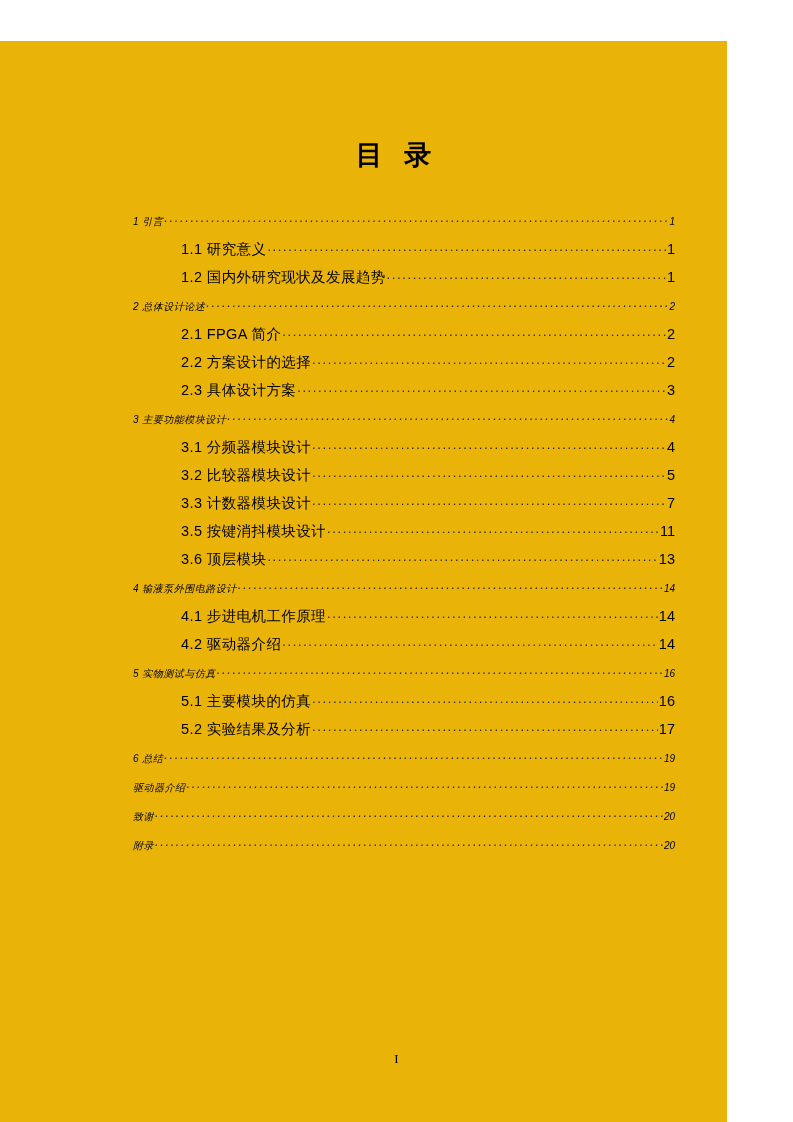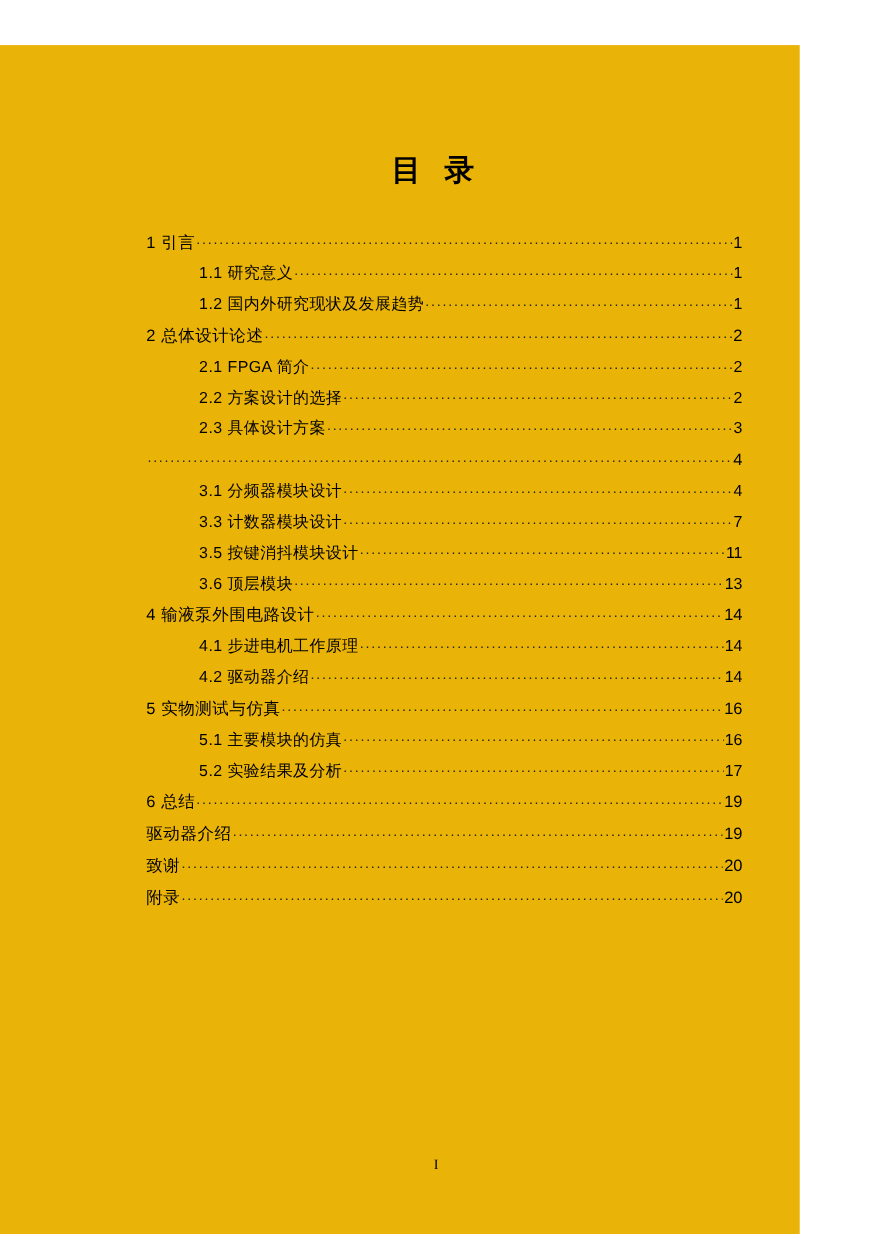--- a/index.html
+++ b/index.html
@@ -53,24 +53,25 @@
     font-size: 13px;
     letter-spacing: 1.5px;
     color: #222;
   }
   .toc-entry .page-no {
     flex: 0 0 auto;
     text-align: right;
   }
   
   .lvl1 {
-    font-size: 15px;
+    font-size: 10px;
     height: 29px;
     line-height: 29px;
     margin-left: 10px;
+    font-style: italic;
   }
   .lvl1 .label { letter-spacing: 0.5px; }
   
   .lvl2 {
     font-size: 14.5px;
     height: 28px;
     line-height: 28px;
     margin-left: 58px;
     justify-content: space-between;
   }
@@ -129,29 +130,35 @@
         <span class="label">2.2  方案设计的选择</span>
         <span class="leader"></span>
         <span class="page-no">2</span>
       </div>
       <div class="toc-entry lvl2">
         <span class="label">2.3  具体设计方案</span>
         <span class="leader"></span>
         <span class="page-no">3</span>
       </div>
       <div class="toc-entry lvl1">
+        <span class="label">3  主要功能模块设计</span>
         <span class="leader"></span>
         <span class="page-no">4</span>
       </div>
       <div class="toc-entry lvl2">
         <span class="label">3.1  分频器模块设计</span>
         <span class="leader"></span>
         <span class="page-no">4</span>
       </div>
       <div class="toc-entry lvl2">
+        <span class="label">3.2  比较器模块设计</span>
+        <span class="leader"></span>
+        <span class="page-no">5</span>
+      </div>
+      <div class="toc-entry lvl2">
         <span class="label">3.3  计数器模块设计</span>
         <span class="leader"></span>
         <span class="page-no">7</span>
       </div>
       <div class="toc-entry lvl2">
         <span class="label">3.5  按键消抖模块设计</span>
         <span class="leader"></span>
         <span class="page-no">11</span>
       </div>
       <div class="toc-entry lvl2">

